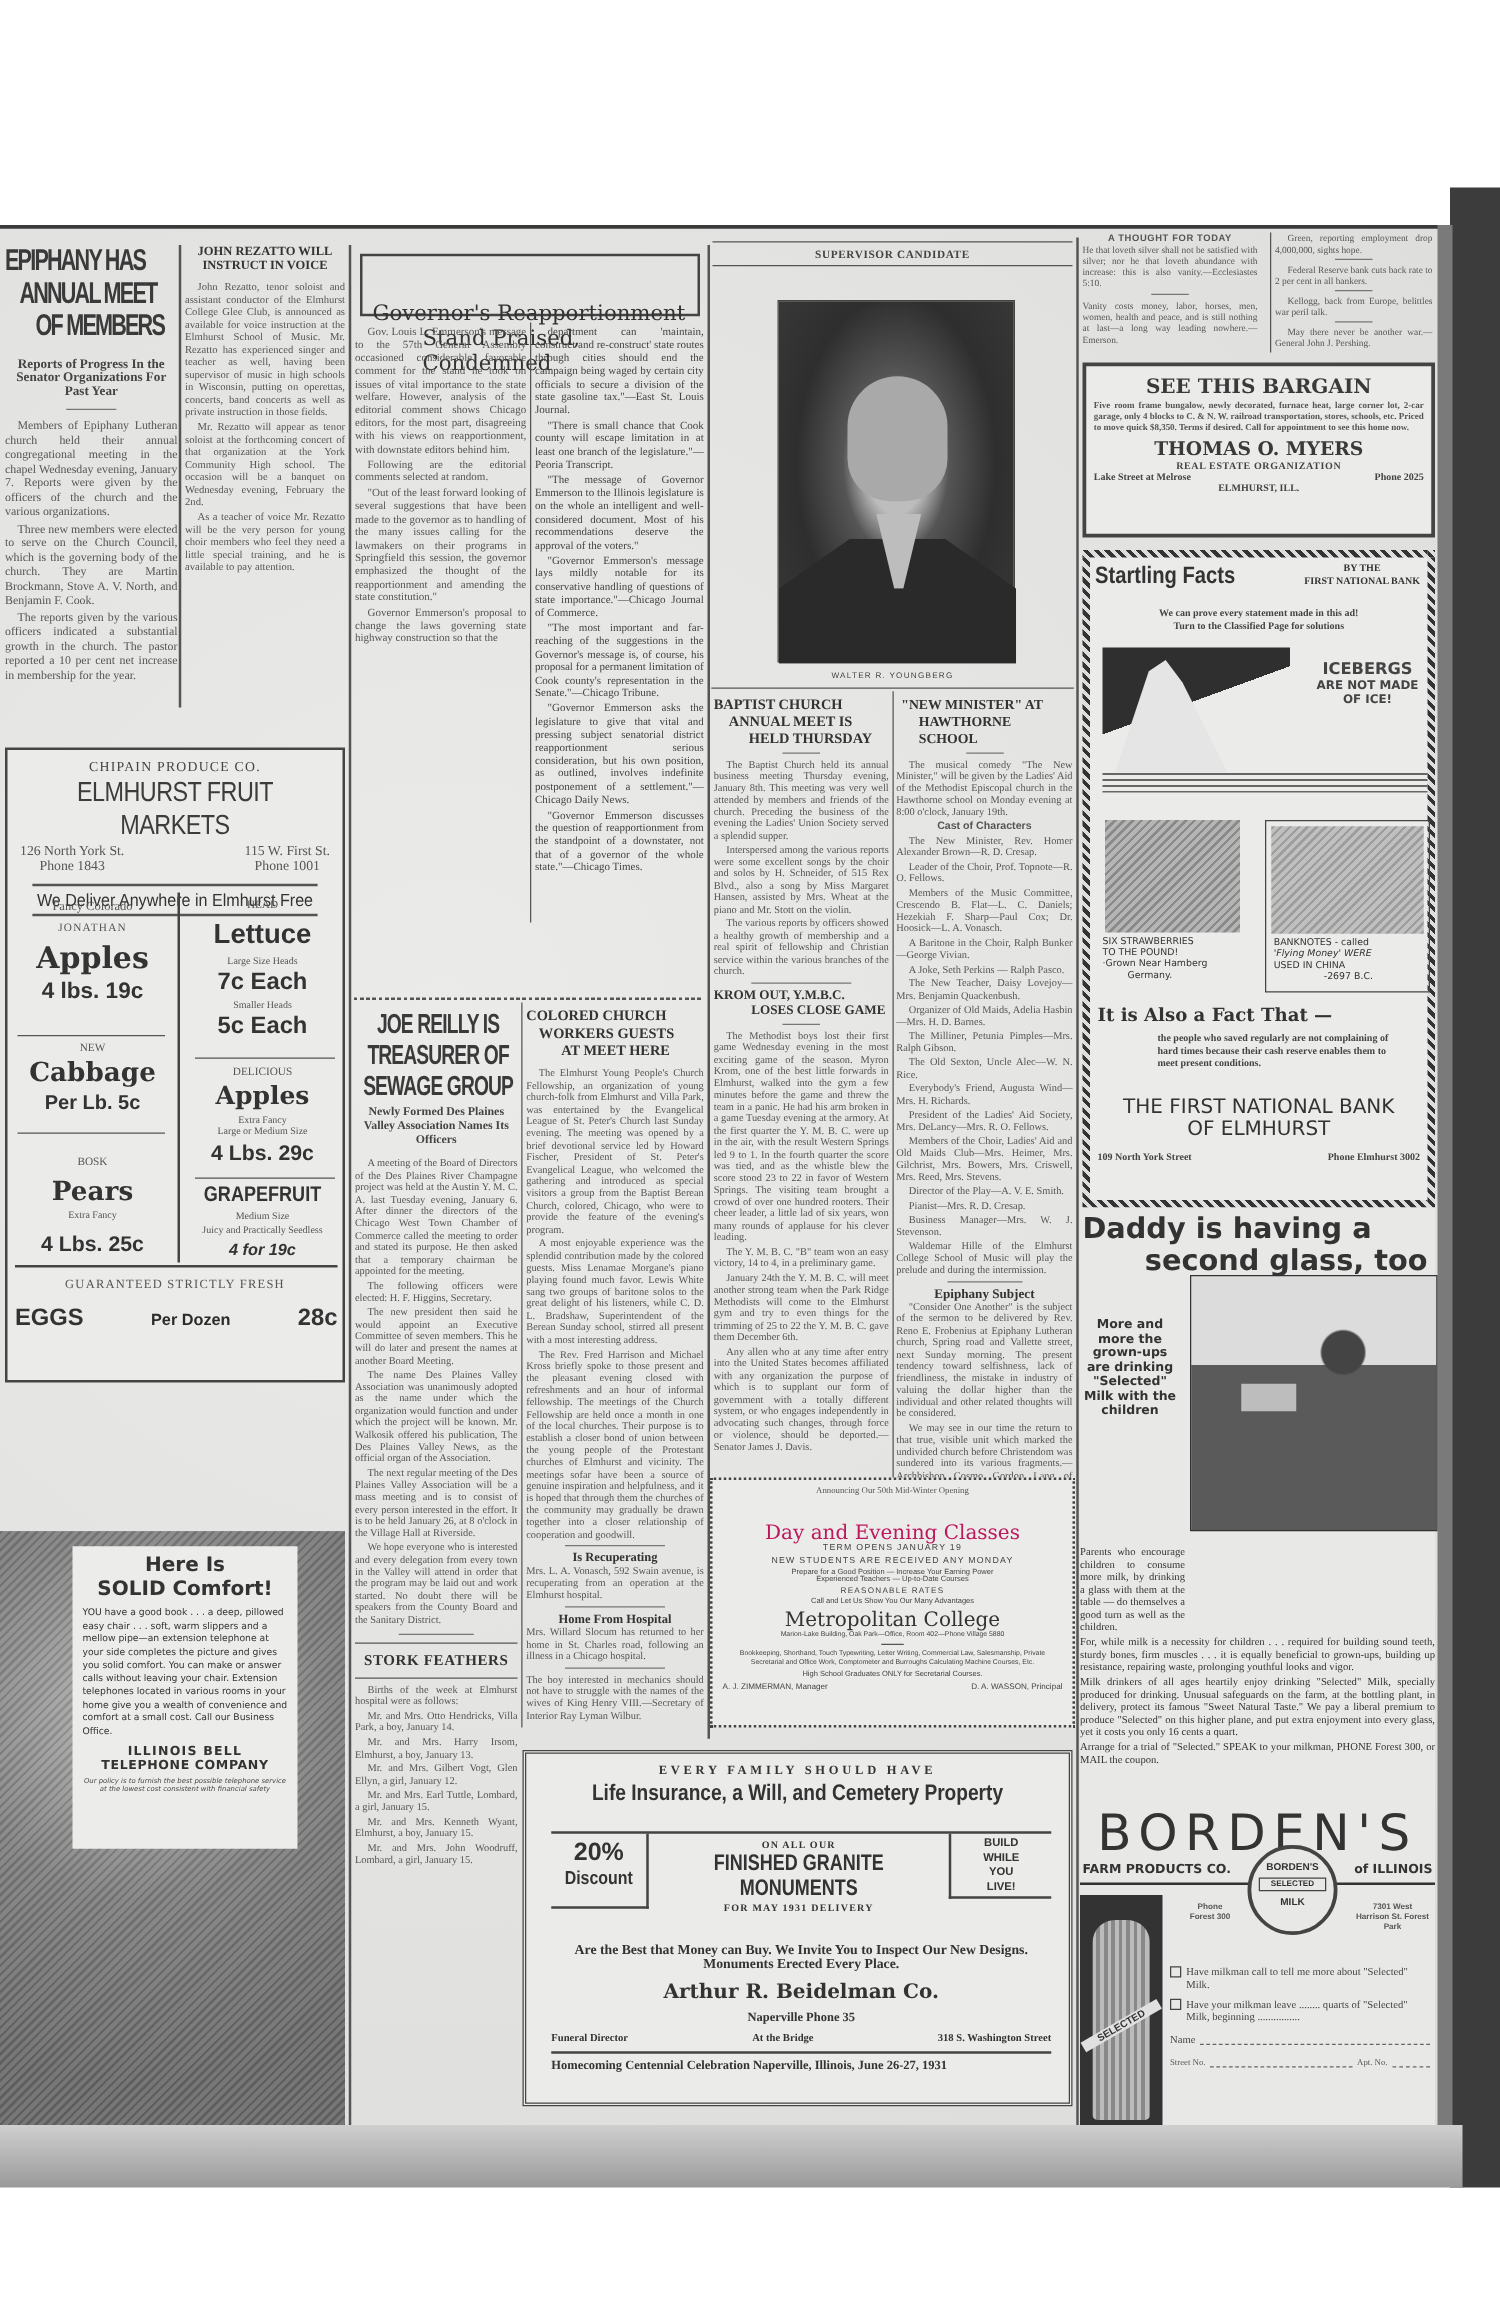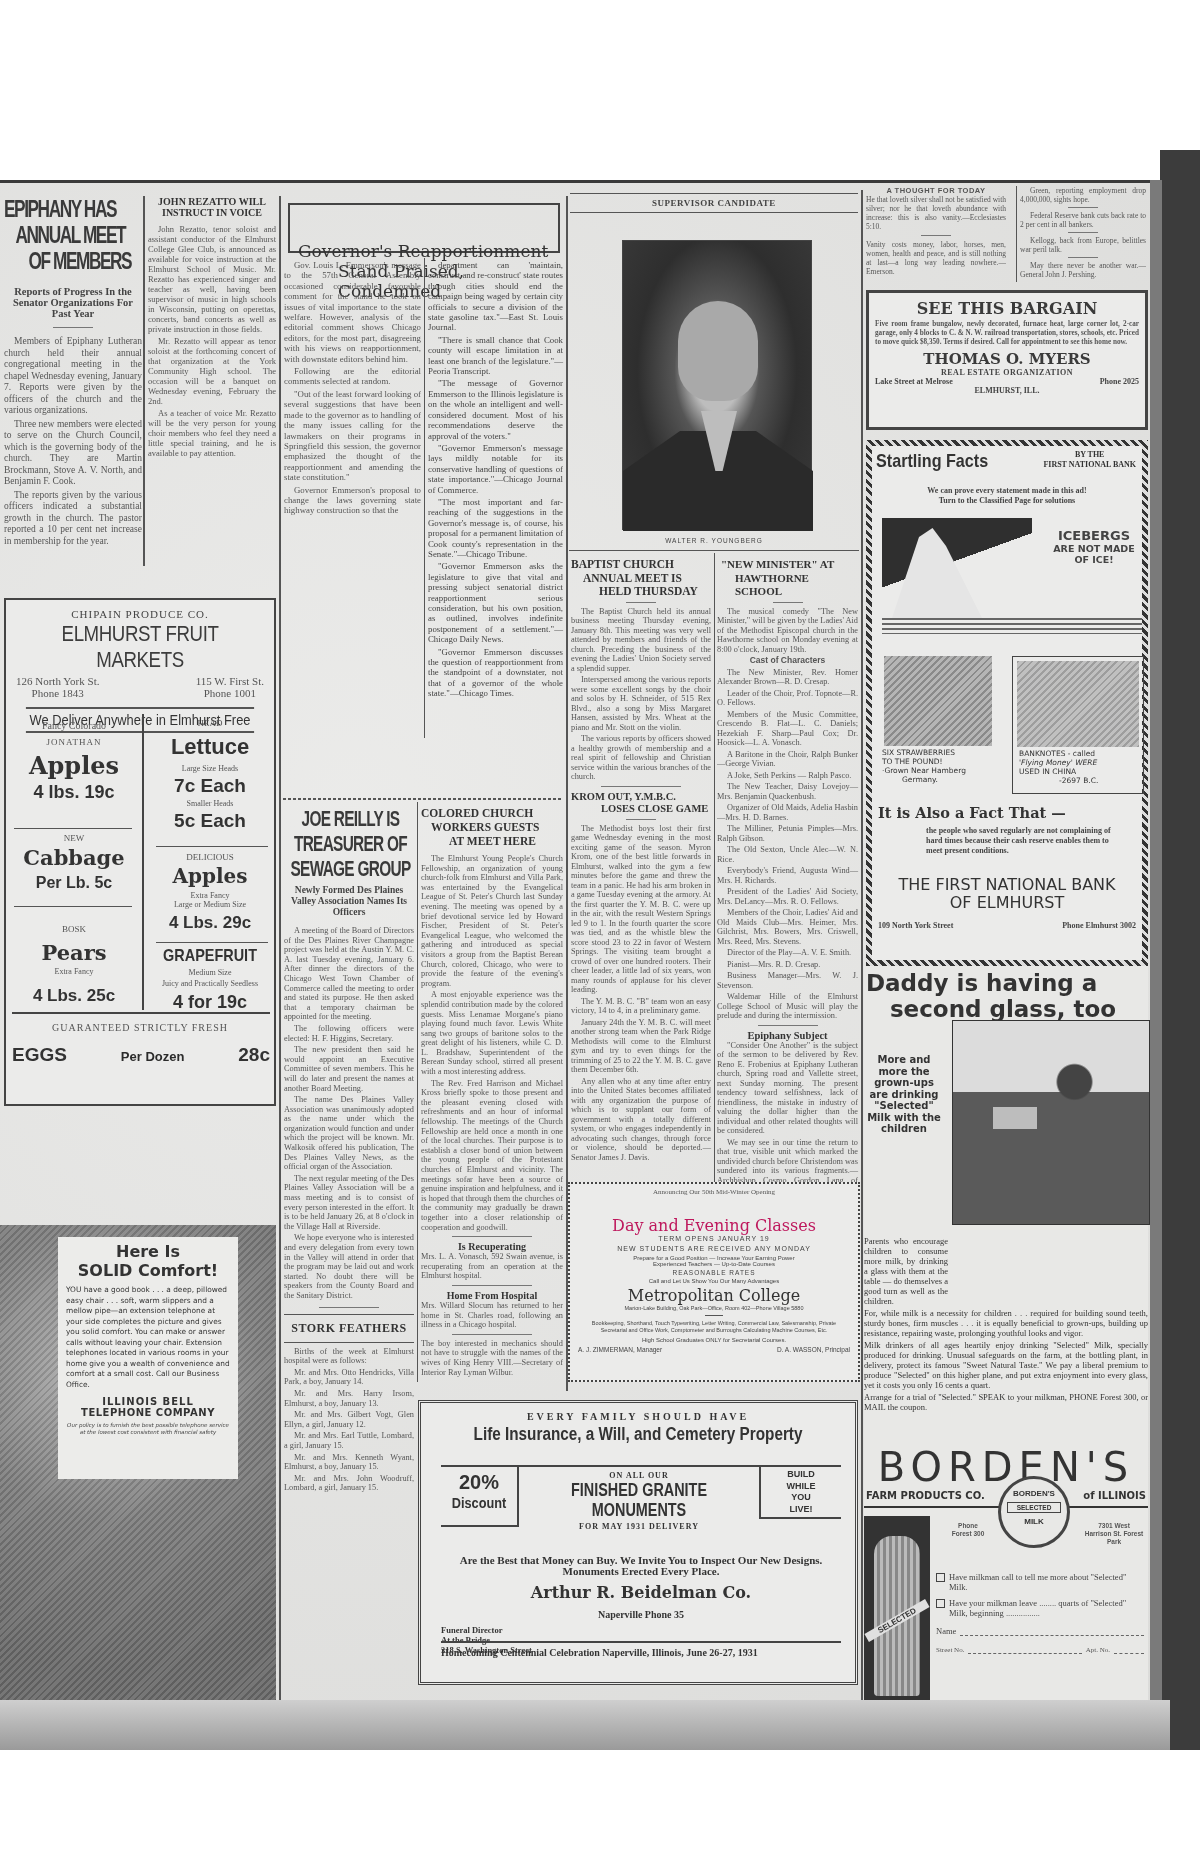--- a/index.html
+++ b/index.html
@@ -144,21 +144,21 @@
     <div class="big-slab" style="font-size:20px; margin-top:2px;">Apples</div>
     <div style="font-size:8px; margin-top:3px; color:#555;">Extra Fancy</div>
     <div style="font-size:8px; color:#555;">Large or Medium Size</div>
     <div class="price" style="font-size:17px; margin-top:4px;">4 Lbs. 29c</div>
   </div>
   <div style="position:absolute; left:150px; top:342px; width:112px; height:1px; background:#555;"></div>
   <div class="cell" style="position:absolute; left:140px; top:346px; width:128px;">
     <div style="font-family:'Liberation Sans', sans-serif; font-weight:bold; font-size:17px; transform:scaleX(0.85); color:#333;">GRAPEFRUIT</div>
     <div style="font-size:8px; margin-top:2px; color:#555;">Medium Size</div>
     <div style="font-size:8px; line-height:9px; margin-top:2px; color:#555; padding:0 10px;">Juicy and Practically Seedless</div>
-    <div class="price" style="font-size:18px; margin-top:4px;">4 for 19c</div>
+    <div class="price" style="font-size:13px; margin-top:4px;font-style:italic;">4 for 19c</div>
   </div>
 
   <div style="position:absolute; left:6px; top:412px; width:258px; height:2px; background:#444;"></div>
   <div class="center" style="position:absolute; left:0; top:422px; width:268px; font-size:10px; letter-spacing:1px; color:#555;">GUARANTEED STRICTLY FRESH</div>
   <div style="position:absolute; left:6px; top:444px; width:258px; display:flex; align-items:baseline; justify-content:space-between;">
     <span class="price" style="font-size:19px;">EGGS</span>
     <span style="font-family:'Liberation Sans', sans-serif; font-size:13px; font-weight:bold;">Per Dozen</span>
     <span class="price" style="font-size:19px;">28c</span>
   </div>
 </div>
@@ -337,21 +337,21 @@
   </div>
   <div style="position:absolute; left:338px; top:64px; width:82px; height:52px; border-left:2px solid #444; border-bottom:2px solid #444; text-align:center; font-family:'Liberation Sans', sans-serif; font-weight:bold; font-size:9px; line-height:11.5px; color:#333; padding-top:2px;">
     <div>BUILD</div>
     <div>WHILE</div>
     <div>YOU</div>
     <div>LIVE!</div>
   </div>
   <div style="position:absolute; left:20px; top:152px; width:400px; text-align:center; font-weight:bold; font-size:11px; line-height:11px; color:#333;">Are the Best that Money can Buy. We Invite You to Inspect Our New Designs. Monuments Erected Every Place.</div>
   <div style="position:absolute; left:20px; top:180px; width:400px; text-align:center; font-family:'DejaVu Serif', serif; font-weight:bold; font-size:16px; color:#333;">Arthur R. Beidelman Co.</div>
   <div style="position:absolute; left:20px; top:206px; width:400px; text-align:center; font-weight:bold; font-size:10px; color:#333;">Naperville Phone 35</div>
-  <div style="position:absolute; left:20px; top:222px; width:400px; display:flex; justify-content:space-between; font-weight:bold; font-size:8.5px; color:#333;flex-direction:column;">
+  <div style="position:absolute; left:20px; top:222px; width:400px; display:flex; justify-content:space-between; font-weight:bold; font-size:8.5px; color:#333;">
     <span>Funeral Director</span>
     <span>At the Bridge</span>
     <span>318 S. Washington Street</span>
   </div>
   <div style="position:absolute; left:20px; top:238px; width:400px; height:2px; background:#444;"></div>
   <div style="position:absolute; left:20px; top:244px; width:400px; font-weight:bold; font-size:10px; color:#333;">Homecoming Centennial Celebration Naperville, Illinois, June 26-27, 1931</div>
 </div>
 
 <div class="col" style="left:866px; top:186px; width:140px;">
   <div class="center" style="font-family:'Liberation Sans', sans-serif; font-weight:bold; font-size:7.5px; letter-spacing:0.5px; color:#555;">A THOUGHT FOR TODAY</div>
@@ -427,21 +427,21 @@
     <div>OF ELMHURST</div>
   </div>
   <div style="position:absolute; left:6px; top:475px; width:258px; display:flex; justify-content:space-between; font-weight:bold; font-size:8px; color:#444;">
     <span>109 North York Street</span>
     <span>Phone Elmhurst 3002</span>
   </div>
 </div>
 
 <div class="col" style="left:864px; top:966px; width:284px; height:745px; background:#e8e8e6;">
   <div style="font-family:'DejaVu Sans', sans-serif; font-weight:bold; font-size:23px; line-height:26px; color:#333; padding-left:2px; margin-top:4px;">Daddy is having a</div>
-  <div style="font-family:'DejaVu Sans', sans-serif; font-weight:bold; font-size:23px; line-height:26px; color:#333; text-align:center; padding-right:6px;">second glass, too</div>
+  <div style="font-family:'DejaVu Sans', sans-serif; font-weight:bold; font-size:23px; line-height:26px; color:#333; text-align:right; padding-right:6px;">second glass, too</div>
   <div style="position:absolute; left:0; top:88px; width:80px; text-align:center; font-family:'DejaVu Sans', sans-serif; font-weight:bold; font-size:10px; line-height:11.5px; color:#333;">More and more the grown-ups are drinking "Selected" Milk with the children</div>
   <div style="position:absolute; left:88px; top:54px; width:198px; height:205px; border:1.5px solid #333; background:radial-gradient(circle at 62% 30%, #444 0 9%, transparent 10%), linear-gradient(180deg, #dcdcdc 0 35%, #5a5a5a 35% 100%);">
     <div style="position:absolute; left:40px; top:86px; width:44px; height:22px; background:#bdbdbd;"></div>
   </div>
   <div style="position:absolute; left:0; top:270px; width:284px; font-family:'Liberation Serif', serif; font-size:8.5px; line-height:10px; color:#333; text-align:justify;">
     <p style="width:84px; margin-bottom:2px;">Parents who encourage children to consume more milk, by drinking a glass with them at the table — do themselves a good turn as well as the children.</p>
     <p style="margin-bottom:2px;">For, while milk is a necessity for children . . . required for building sound teeth, sturdy bones, firm muscles . . . it is equally beneficial to grown-ups, building up resistance, repairing waste, prolonging youthful looks and vigor.</p>
     <p style="margin-bottom:2px;">Milk drinkers of all ages heartily enjoy drinking "Selected" Milk, specially produced for drinking. Unusual safeguards on the farm, at the bottling plant, in delivery, protect its famous "Sweet Natural Taste." We pay a liberal premium to produce "Selected" on this higher plane, and put extra enjoyment into every glass, yet it costs you only 16 cents a quart.</p>
     <p style="margin-bottom:2px;">Arrange for a trial of "Selected." SPEAK to your milkman, PHONE Forest 300, or MAIL the coupon.</p>
   </div>

